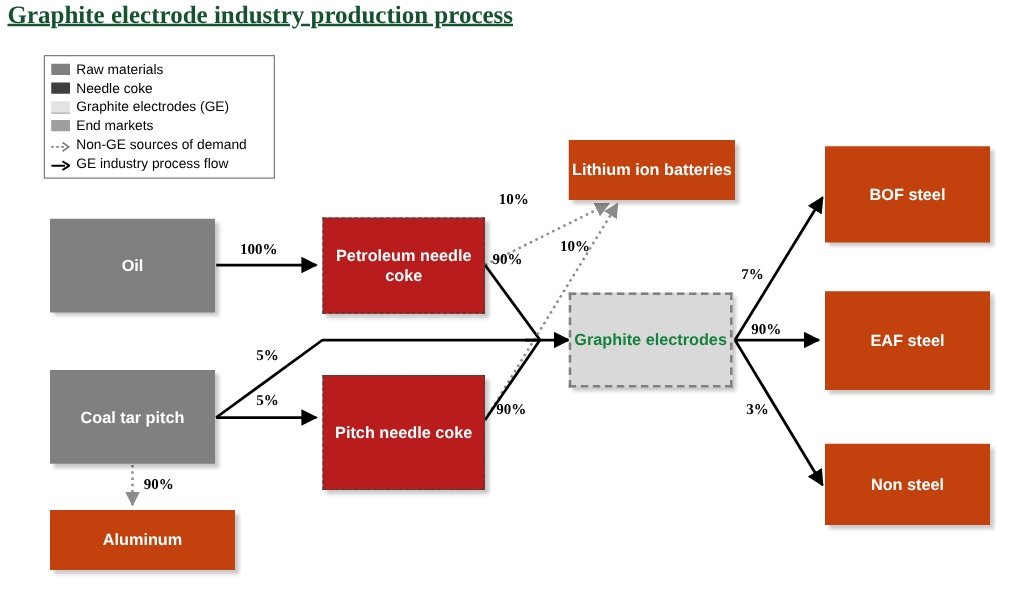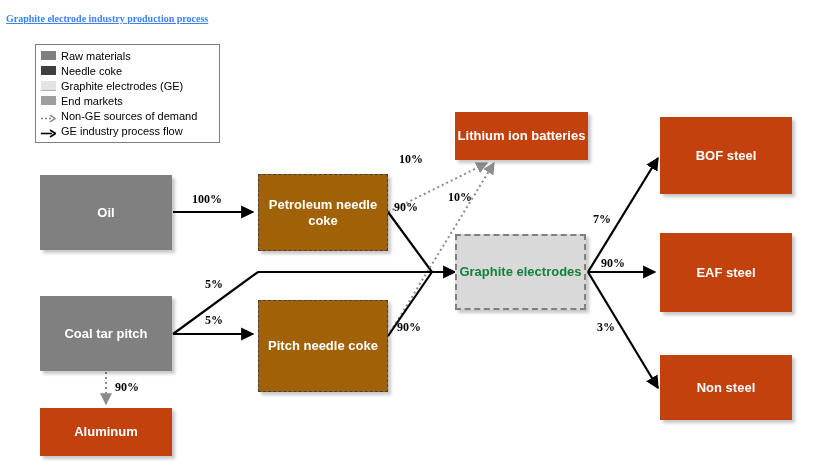--- a/index.html
+++ b/index.html
@@ -15,25 +15,25 @@
     position: relative;
     width: 814px;
     height: 473px;
     background: #ffffff;
     overflow: hidden;
   }
   
   #title {
     position: absolute;
     left: 6px;
-    top: 13px;
+    top: 1px;
     font-family: "Liberation Serif", serif;
-    font-size: 10px;
+    font-size: 20px;
     font-weight: bold;
-    color: #3b82f6;
+    color: #14532d;
     text-decoration: underline;
     letter-spacing: 0px;
     white-space: nowrap;
   }
   
   #legend {
     position: absolute;
     left: 35px;
     top: 44px;
     width: 185px;
@@ -79,21 +79,21 @@
     justify-content: center;
     text-align: center;
     font-family: "Liberation Sans", sans-serif;
     font-weight: bold;
     font-size: 13px;
     line-height: 16px;
     color: #ffffff;
     box-shadow: 3px 3px 3px rgba(0,0,0,0.22);
   }
   .node.raw       { background: #808080; }
-  .node.coke      { background: #a16207;
+  .node.coke      { background: #b91c1c;
                     border: 1px dashed #404040; }
   .node.ge        { background: #d9d9d9;
                     border: 2px dashed #808080;
                     color: #15803d;
                     font-weight: bold; }
   .node.market    { background: #c2410c; }
 
   
   .elabel {
     position: absolute;
@@ -215,21 +215,21 @@
   </div>
 
   <div class="node ge" style="left:455px; top:234px; width:131px; height:76px; font-size:13px;">
     <span>Graphite electrodes</span>
   </div>
 
   <div class="node market" style="left:455px; top:112px; width:133px; height:48px;">
     <span>Lithium ion batteries</span>
   </div>
 
-  <div class="node market" style="left:40px; top:408px; width:132px; height:48px;">
+  <div class="node market" style="left:40px; top:408px; width:148px; height:48px;">
     <span>Aluminum</span>
   </div>
 
   <div class="node market" style="left:660px; top:117px; width:132px; height:77px;">
     <span>BOF steel</span>
   </div>
 
   <div class="node market" style="left:660px; top:233px; width:132px; height:79px;">
     <span>EAF steel</span>
   </div>

